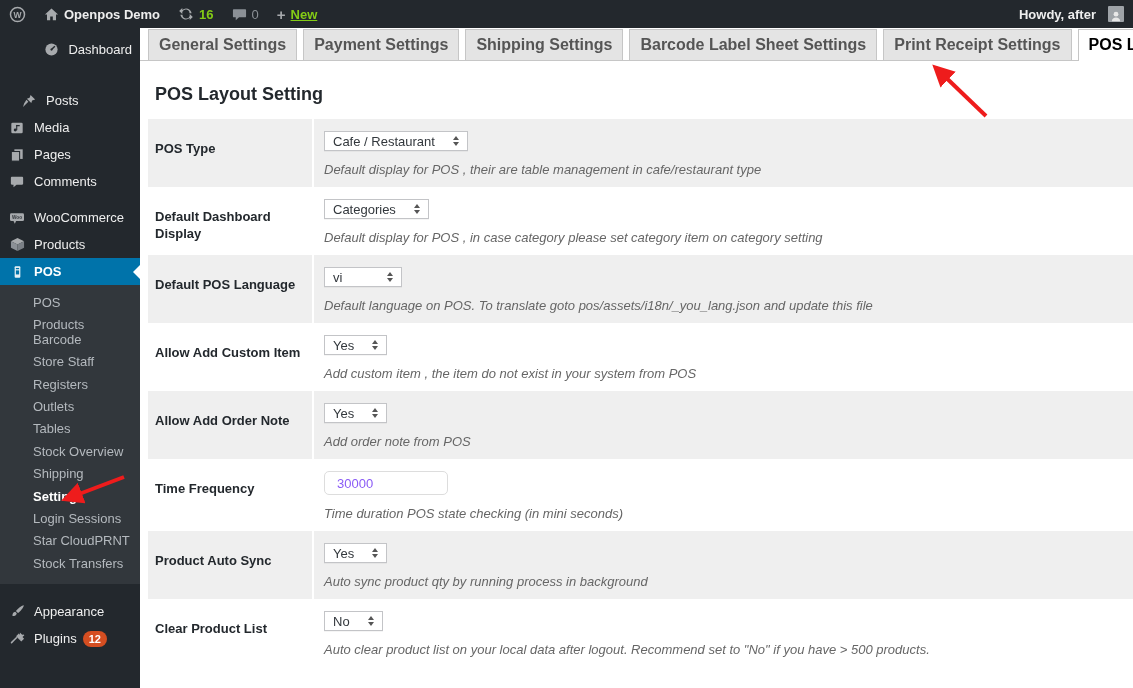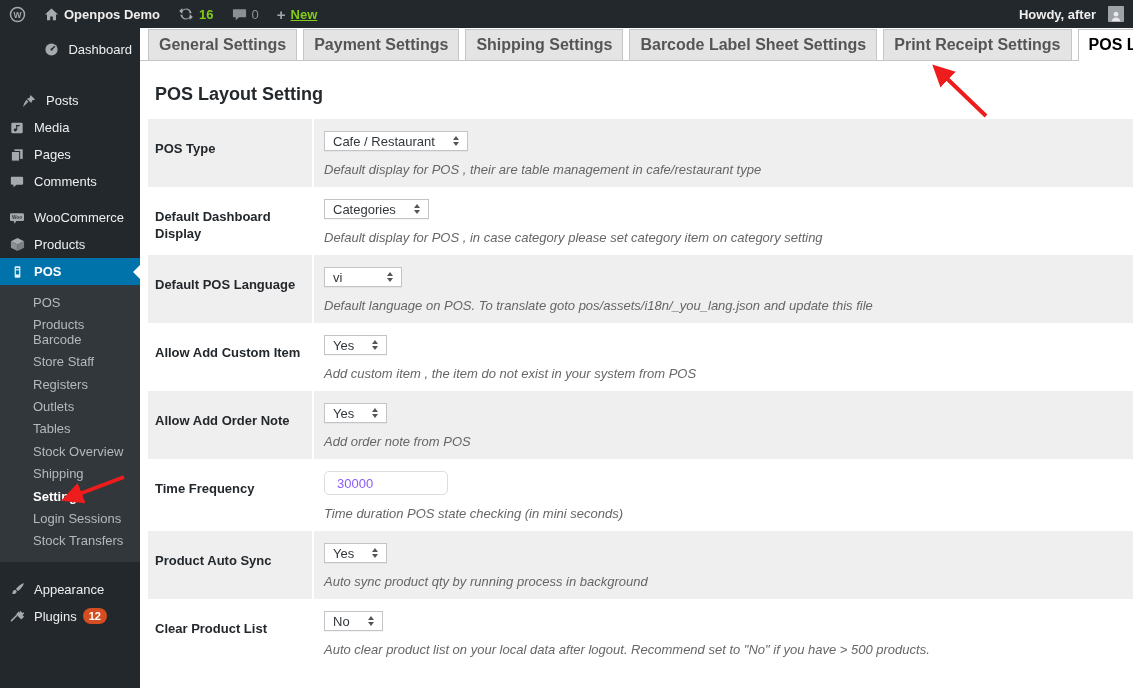--- a/index.html
+++ b/index.html
@@ -207,20 +207,21 @@
     <span class="submenu-item">POS</span>
     <span class="submenu-item">Products Barcode</span>
     <span class="submenu-item">Store Staff</span>
     <span class="submenu-item">Registers</span>
     <span class="submenu-item">Outlets</span>
     <span class="submenu-item">Tables</span>
     <span class="submenu-item">Stock Overview</span>
     <span class="submenu-item">Shipping</span>
     <span class="submenu-item current">Setting</span>
     <span class="submenu-item">Login Sessions</span>
+    <span class="submenu-item">Star CloudPRNT</span>
     <span class="submenu-item">Stock Transfers</span>
   </div>
 
   <div class="menu-item bottom-group">
     <span class="mi-icon">
       <svg width="15" height="15" viewBox="0 0 16 16">
           <path d="M14.8 1.2c-2 0-6.8 3.8-8.5 6.3l2.2 2.2c2.5-1.7 6.3-6.5 6.3-8.5z" fill="#a7aaad"></path>
           <path d="M5.6 8.3 c-2.2.4-3 1.8-3 4.6 2.8 0 4.2-.8 4.6-3z" fill="#a7aaad"></path>
         </svg>
     </span>

